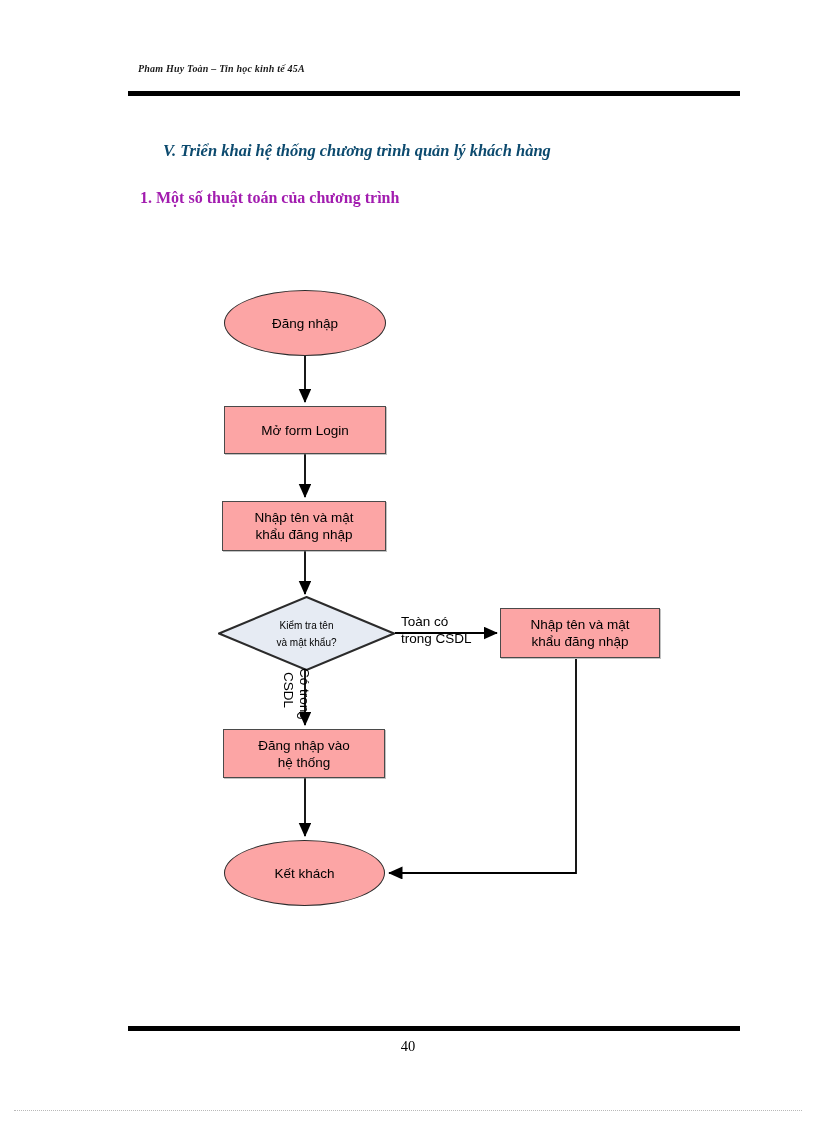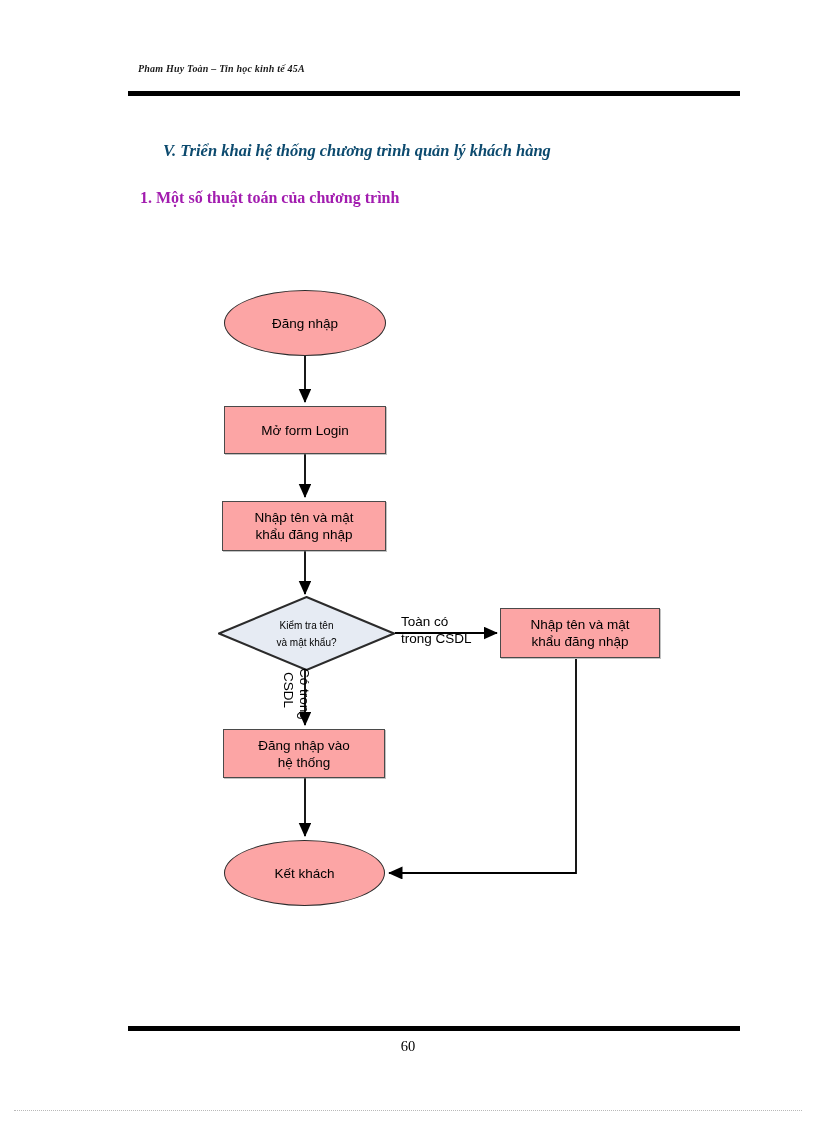--- a/index.html
+++ b/index.html
@@ -248,16 +248,16 @@
 
     <div class="edge-label" style="left:401px;top:613px;">Toàn có
 trong CSDL</div>
 
     <div class="edge-label vertical" style="left:313px;top:668px;">Có trong</div>
     <div class="edge-label vertical" style="left:297px;top:672px;">CSDL</div>
 
   </div>
 
   <div class="footer-rule"></div>
-  <div class="footer-page">60</div>
+  <div class="footer-page">40</div>
   <div class="edge-dots"></div>
 
 </div>
 
 </body></html>

